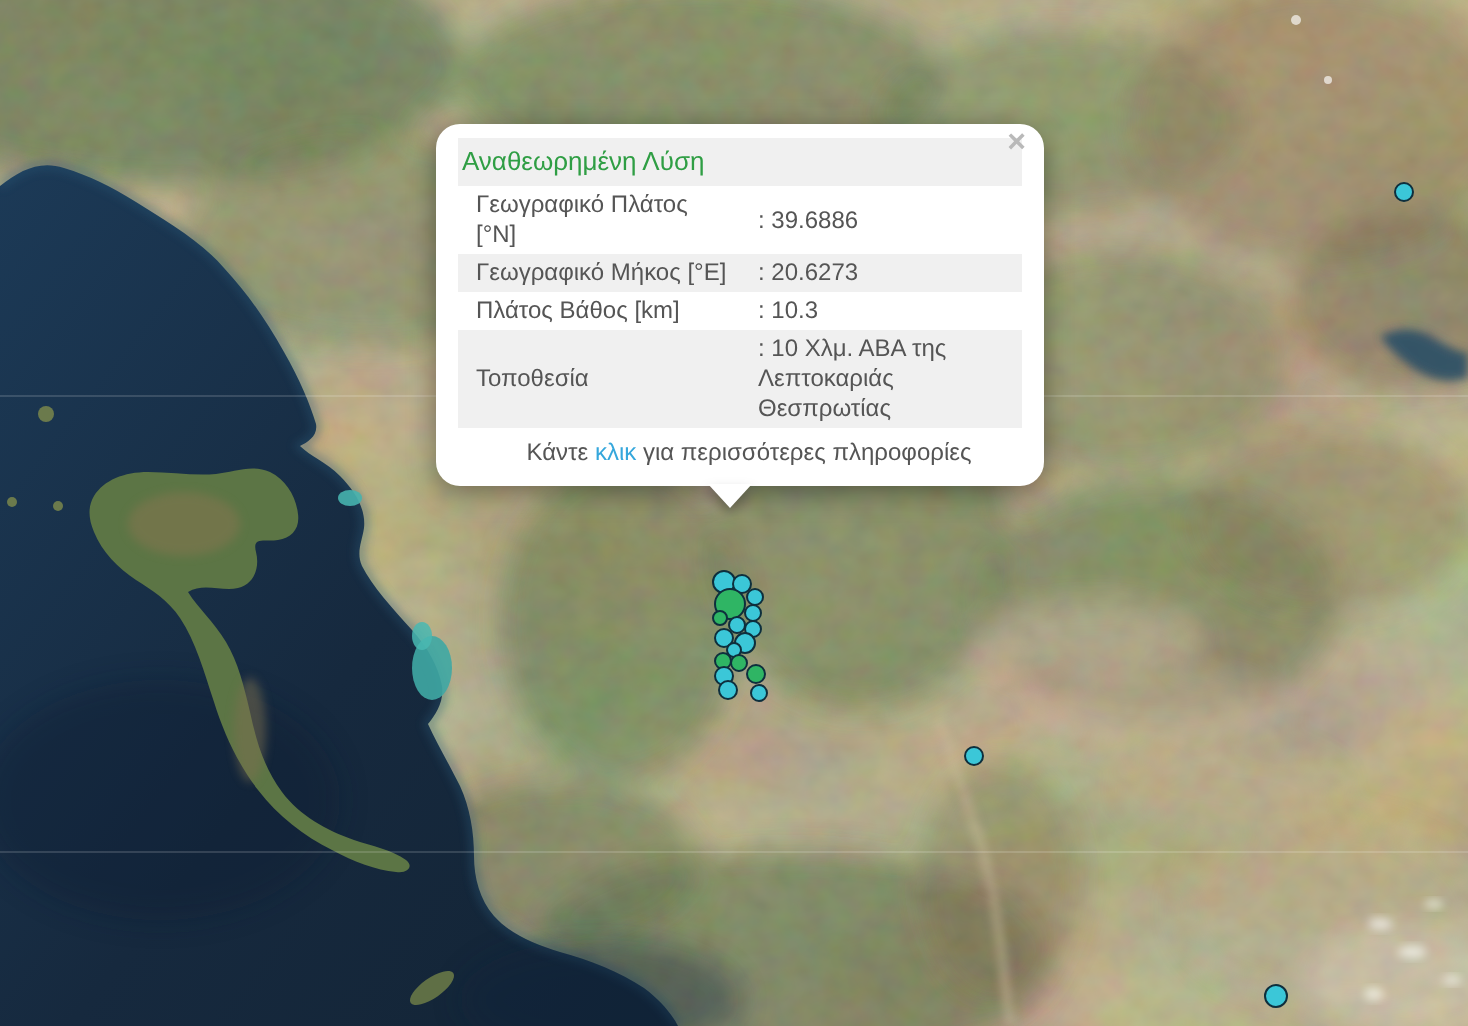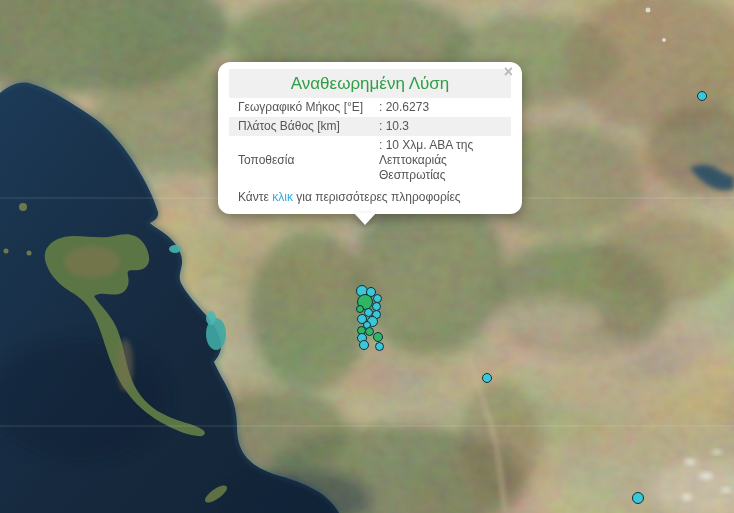--- a/index.html
+++ b/index.html
@@ -23,25 +23,25 @@
     font-size:12px;color:#555;line-height:1.25;
   }
   .popup .close{
     position:absolute;top:1px;right:9px;font-size:16px;font-weight:bold;
     color:#b9b9b9;cursor:pointer;line-height:18px;
   }
   .popup table{width:100%;border-collapse:collapse;table-layout:fixed;}
   .popup td{padding:2px 4px 2px 9px;vertical-align:middle;}
   .popup tr:nth-child(odd) td{background:#f0f0f0;}
   .popup .title-cell{
-    text-align:center;color:#2f9e44;font-size:17px;padding:4px 2px;
+    color:#2f9e44;font-size:13px;padding:4px 2px;
   }
   .popup .lbl{width:122px;}
   .popup .val::before{content:": ";}
-  .popup .footer{margin:5px 0 0 9px;}
+  .popup .footer{margin:5px 0 0 9px;text-align:center;}
   .popup .footer a{color:#35a7dc;text-decoration:none;cursor:pointer;}
   .popup .tip{
     position:absolute;left:136px;top:100%;margin-top:-1px;width:0;height:0;
     border-left:11px solid transparent;border-right:11px solid transparent;
     border-top:12px solid #fff;
     filter:drop-shadow(0 3px 3px rgba(0,0,0,.25));
   }
 </style>
 </head>
 <body>
@@ -187,20 +187,24 @@
     </div>
 
   <div class="popup">
     <span class="close">×</span>
     <table>
       <tbody>
         <tr>
             <td colspan="2" class="title-cell" style="color: rgb(47, 158, 68);">Αναθεωρημένη Λύση</td>
           </tr>
         <tr>
+          <td class="lbl">Γεωγραφικό Πλάτος [°N]</td>
+          <td class="val">39.6886</td>
+          </tr>
+        <tr>
           <td class="lbl">Γεωγραφικό Μήκος [°E]</td>
           <td class="val">20.6273</td>
           </tr>
         <tr>
           <td class="lbl">Πλάτος Βάθος [km]</td>
           <td class="val">10.3</td>
           </tr>
         <tr>
           <td class="lbl">Τοποθεσία</td>
           <td class="val">10 Χλμ. ΑΒΑ της Λεπτοκαριάς Θεσπρωτίας</td>

